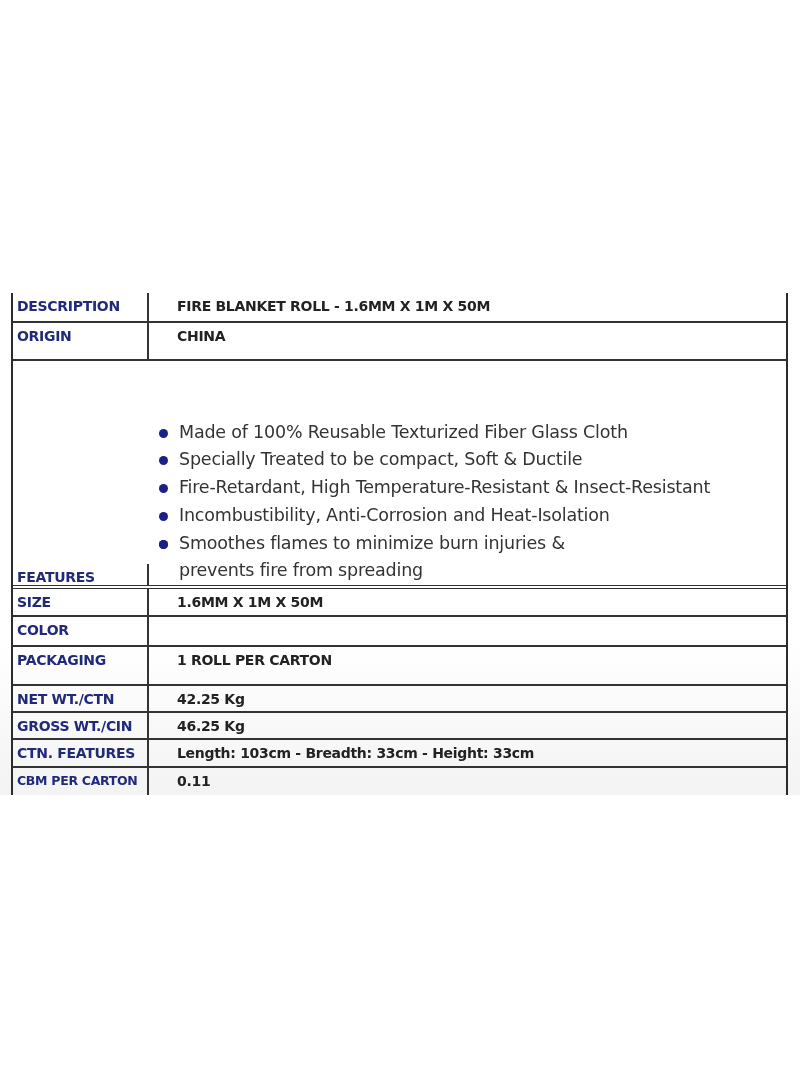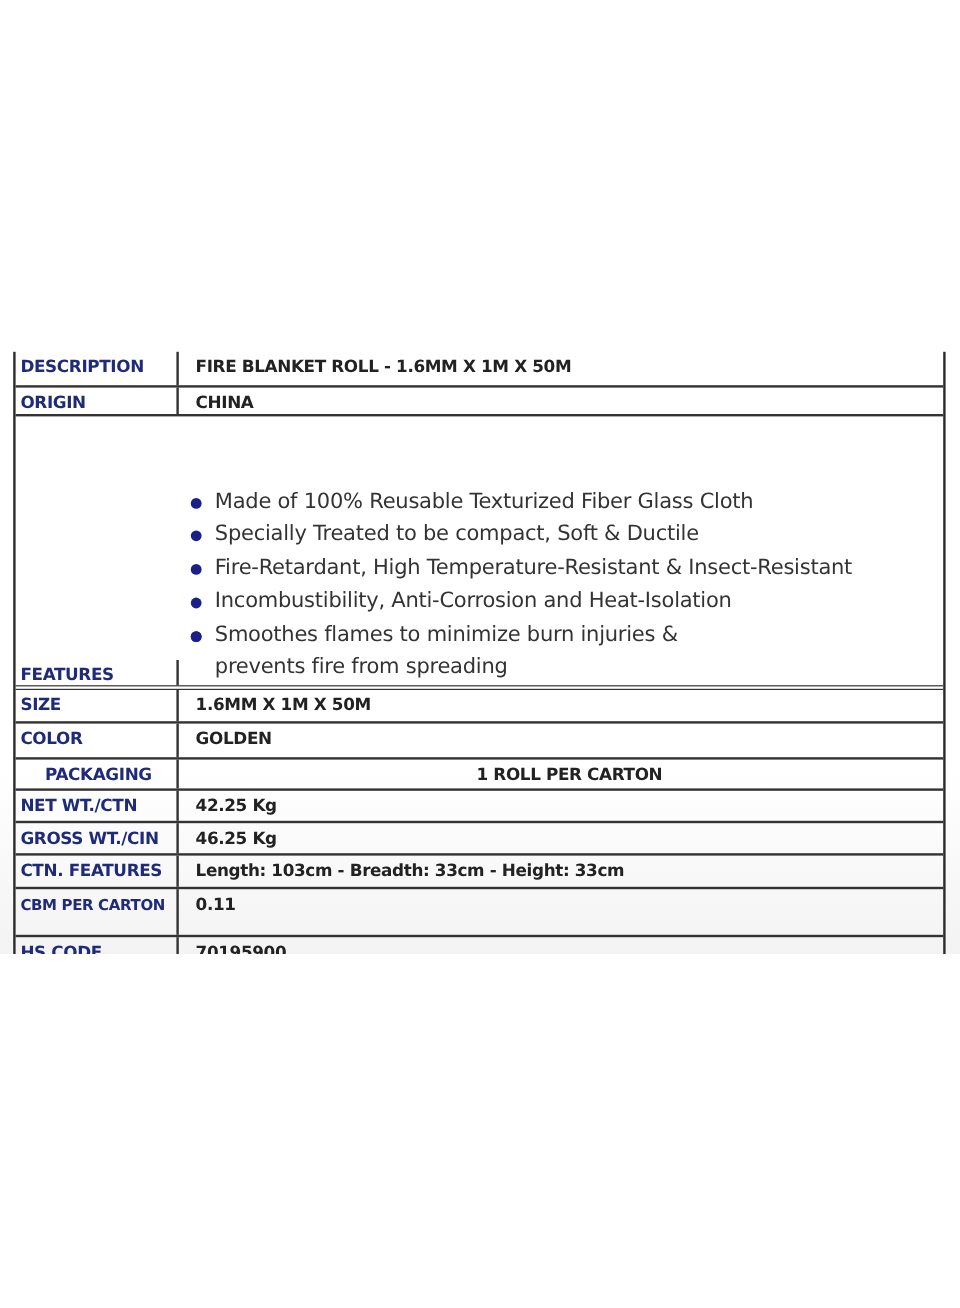--- a/index.html
+++ b/index.html
@@ -52,34 +52,34 @@
       font-size: 14px;
       letter-spacing: -0.3px;
       white-space: nowrap;
       overflow: hidden;
     }
     .label.small {
       font-size: 12.5px;
     }
     .value {
       flex: 1;
-      padding: 5px 0 0 14px;
+      padding: 5px 0 0 28px;
       color: #222222;
       font-weight: bold;
       font-size: 14px;
       letter-spacing: -0.3px;
       white-space: nowrap;
       overflow: hidden;
     }
     .r-desc { height: 30px; }
-    .r-origin { height: 24px; }
+    .r-origin { height: 38px; }
     .r-features { height: 228px; }
     .r-size { height: 28px; }
-    .r-color { height: 30px; }
-    .r-pack { height: 26px; text-align: center; }
+    .r-color { height: 30px; flex-direction: column; }
+    .r-pack { height: 39px; }
     .r-net { height: 27px; }
     .r-gross { height: 27px; }
     .r-ctn { height: 28px; }
     .r-cbm { height: 40px; }
     .r-hs { height: 30px; }
 
     .features-list {
       list-style: none;
       margin: 0;
       padding: 18px 0 0 6px;

